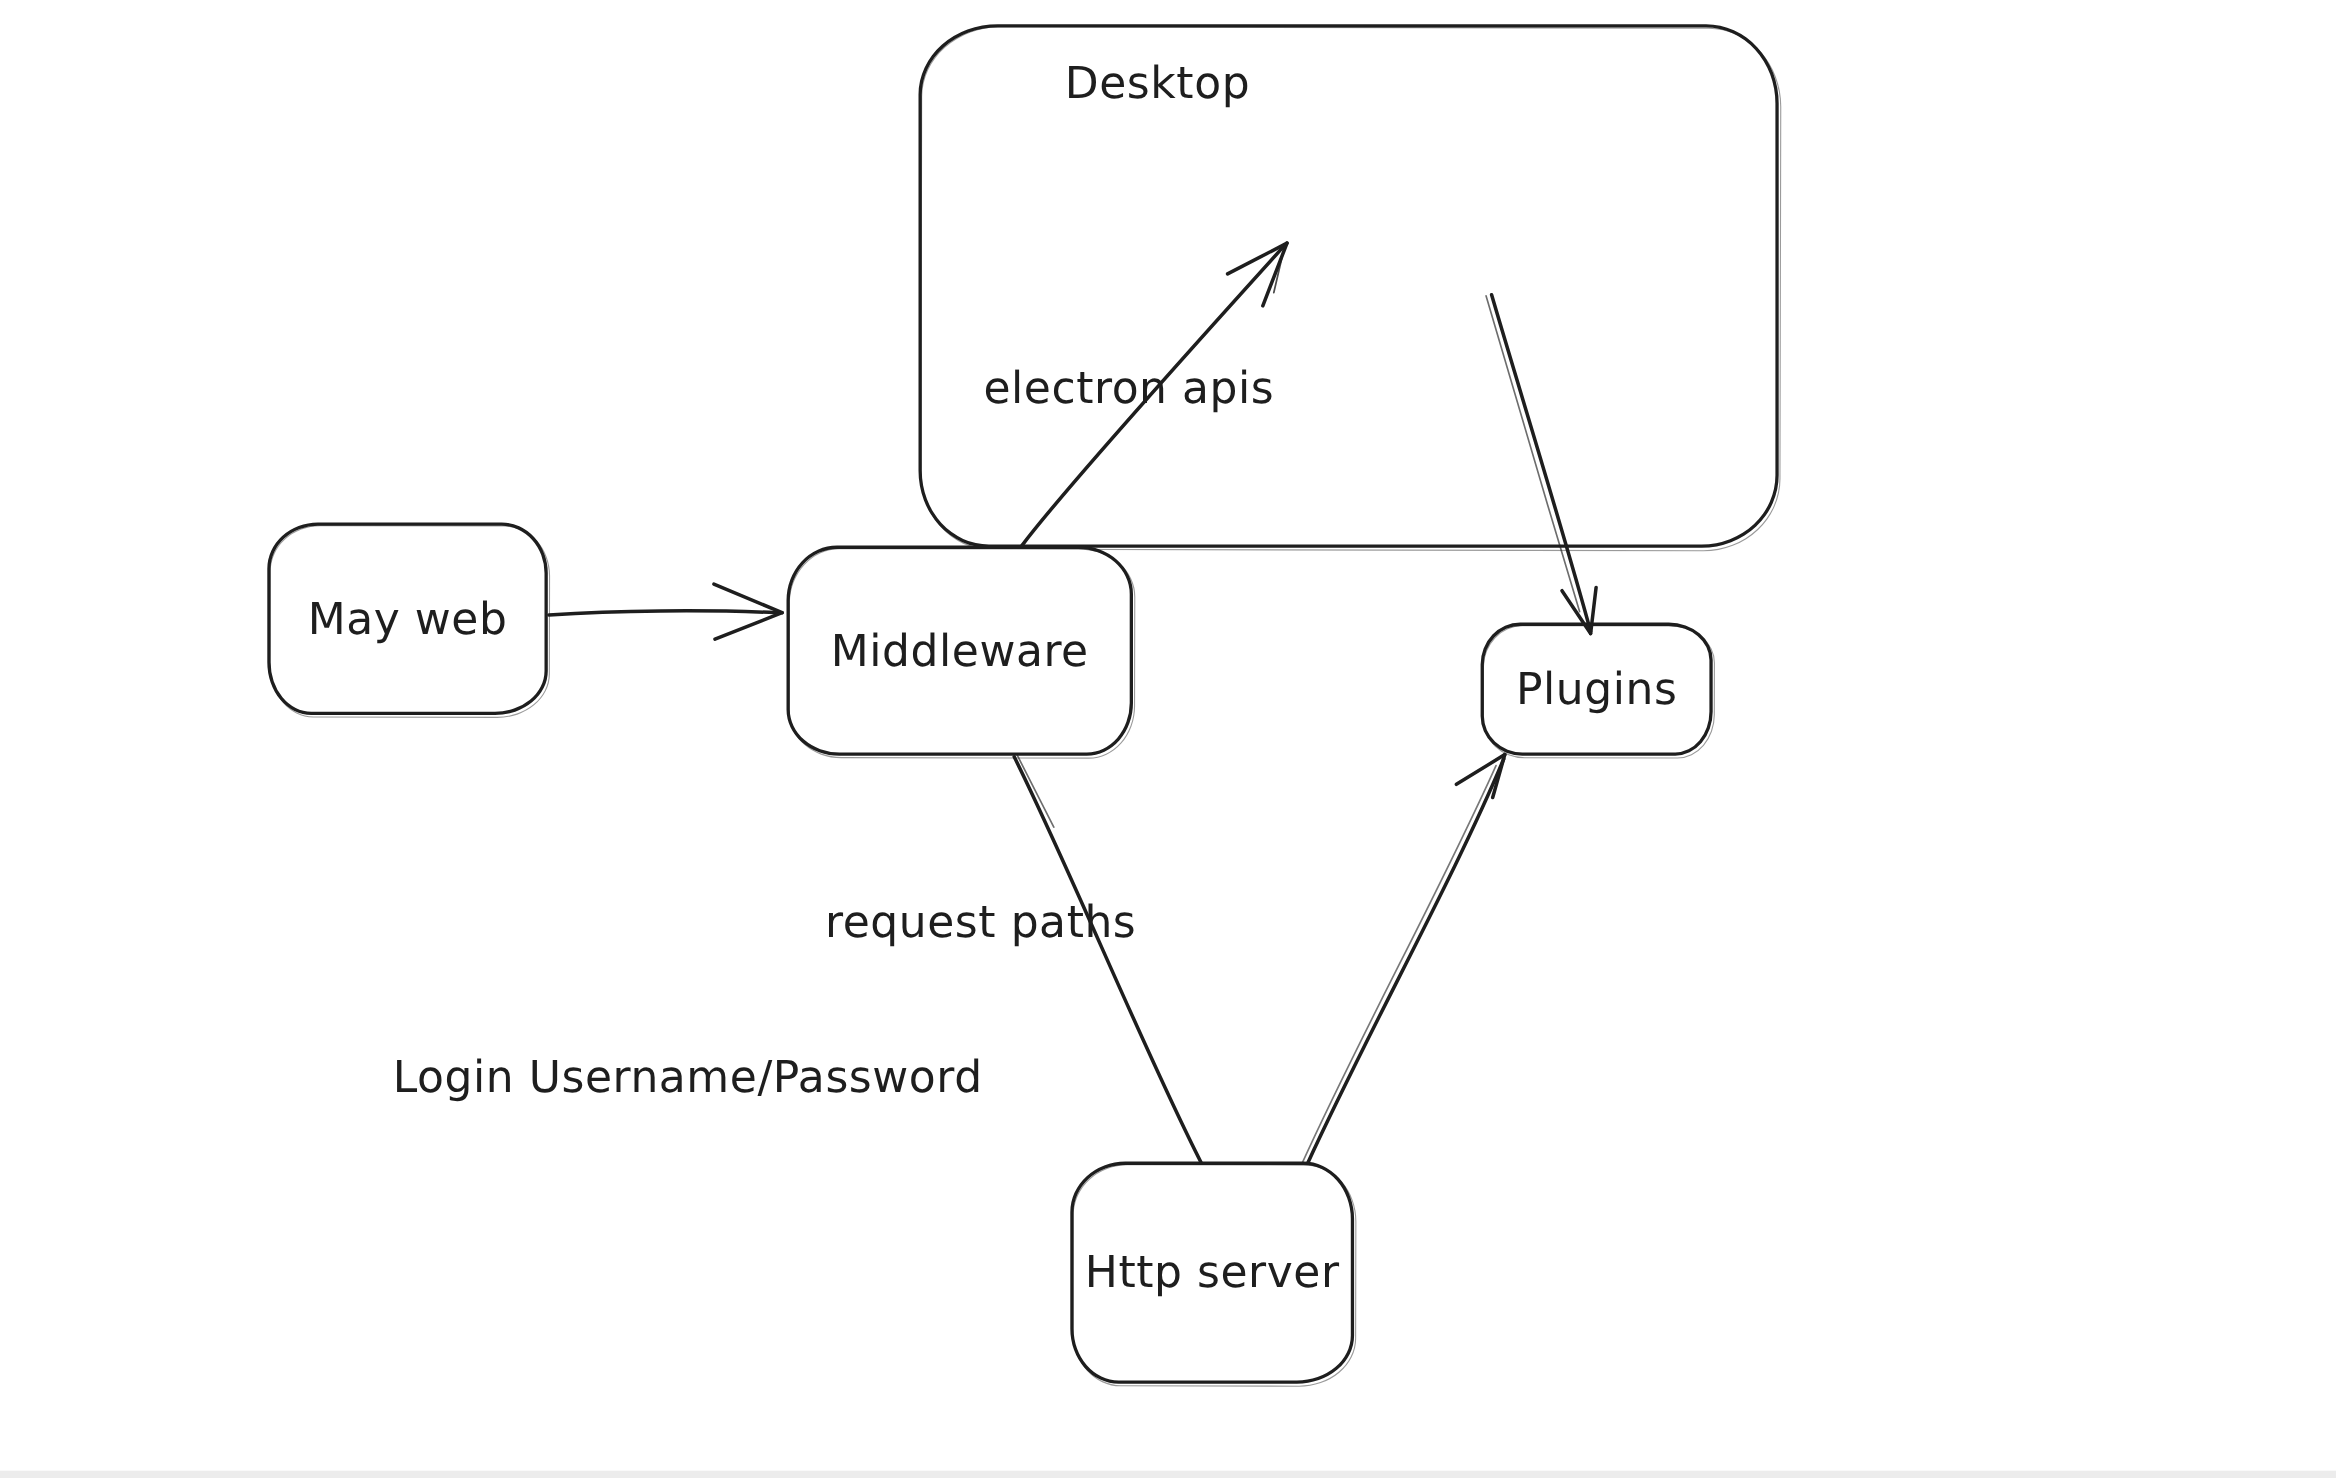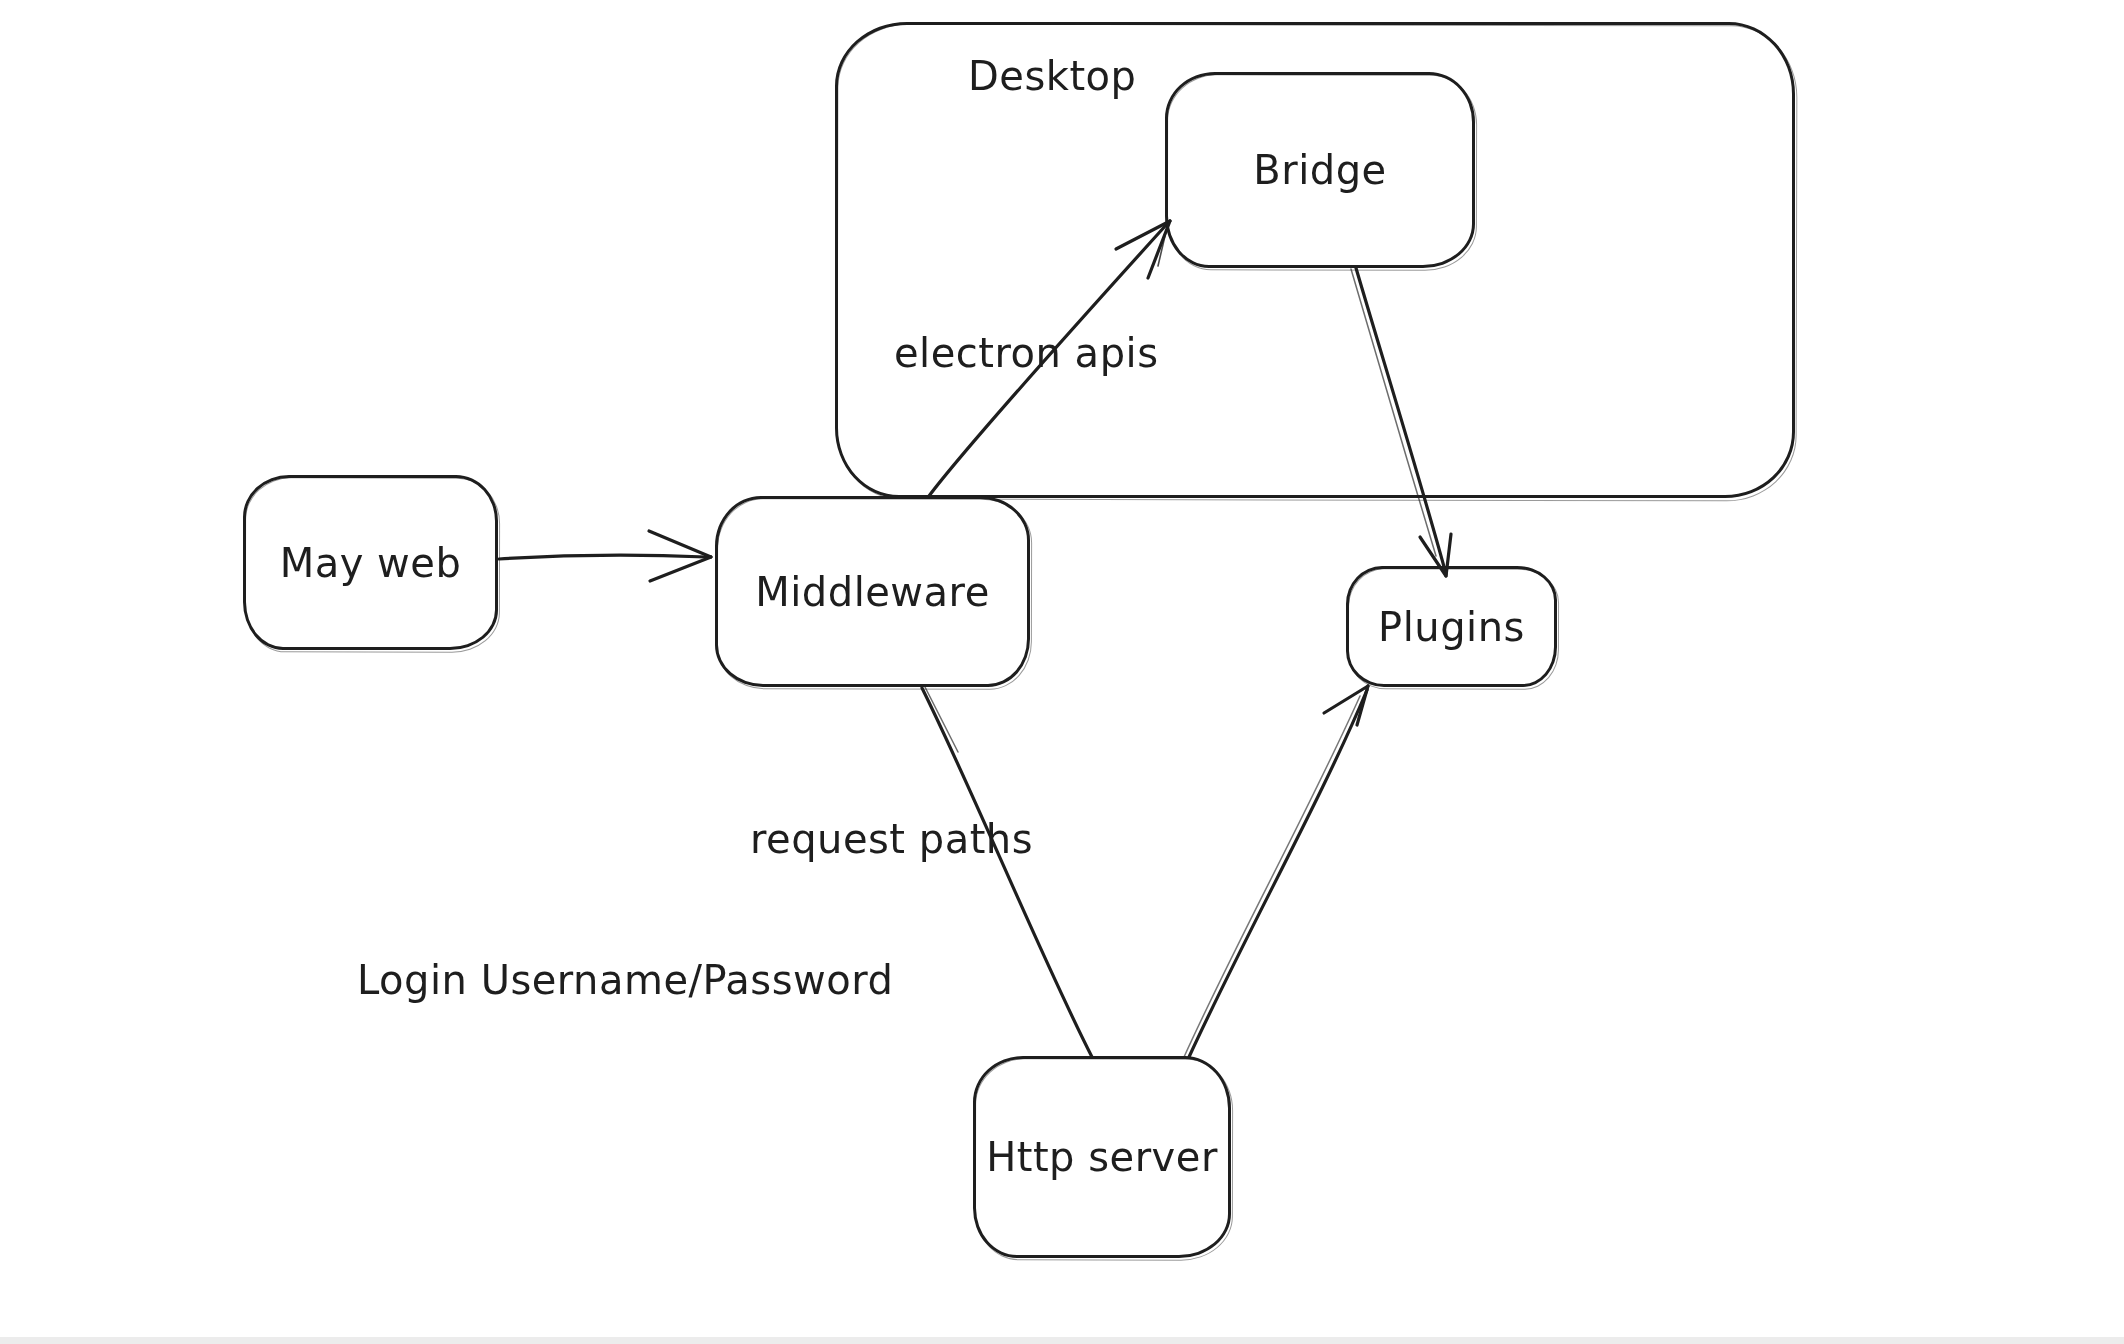--- a/index.html
+++ b/index.html
@@ -26,21 +26,21 @@
   }
   .container{background:transparent;z-index:10;}
   .node{display:flex;align-items:center;justify-content:center;}
 
   .lbl{
     font-size:40px;letter-spacing:.5px;white-space:nowrap;color:#1e1e1e;
   }
   .floating{position:absolute;z-index:40;}
   .container-label{position:absolute;z-index:15;}
 
-  #desktop-box{left:835px;top:22px;width:960px;height:476px;
+  #desktop-box{left:835px;top:22px;width:782px;height:476px;
     border-radius:72px 66px 70px 64px / 64px 72px 66px 70px;}
   #desktop-label{left:130px;top:28px;}
 
   #bridge-box{left:1165px;top:72px;width:310px;height:196px;
     border-radius:50px 46px 52px 44px / 46px 50px 44px 52px;}
 
   #janweb-box{left:243px;top:475px;width:255px;height:175px;
     border-radius:46px 42px 48px 40px / 42px 46px 40px 48px;}
 
   #middleware-box{left:715px;top:496px;width:315px;height:191px;
@@ -70,23 +70,20 @@
 </head>
 <body>
 
 <div id="canvas">
 
   <div class="shape container" id="desktop-box">
     <div class="lbl container-label" id="desktop-label">Desktop</div>
   </div>
 
 
-  <div class="shape node" id="bridge-box">
-    <span class="lbl">Bridge</span>
-  </div>
 
   <div class="shape node" id="janweb-box">
     <span class="lbl">May web</span>
   </div>
 
   <div class="shape node" id="plugins-box">
     <span class="lbl">Plugins</span>
   </div>
 
   <div class="shape node" id="middleware-box">

